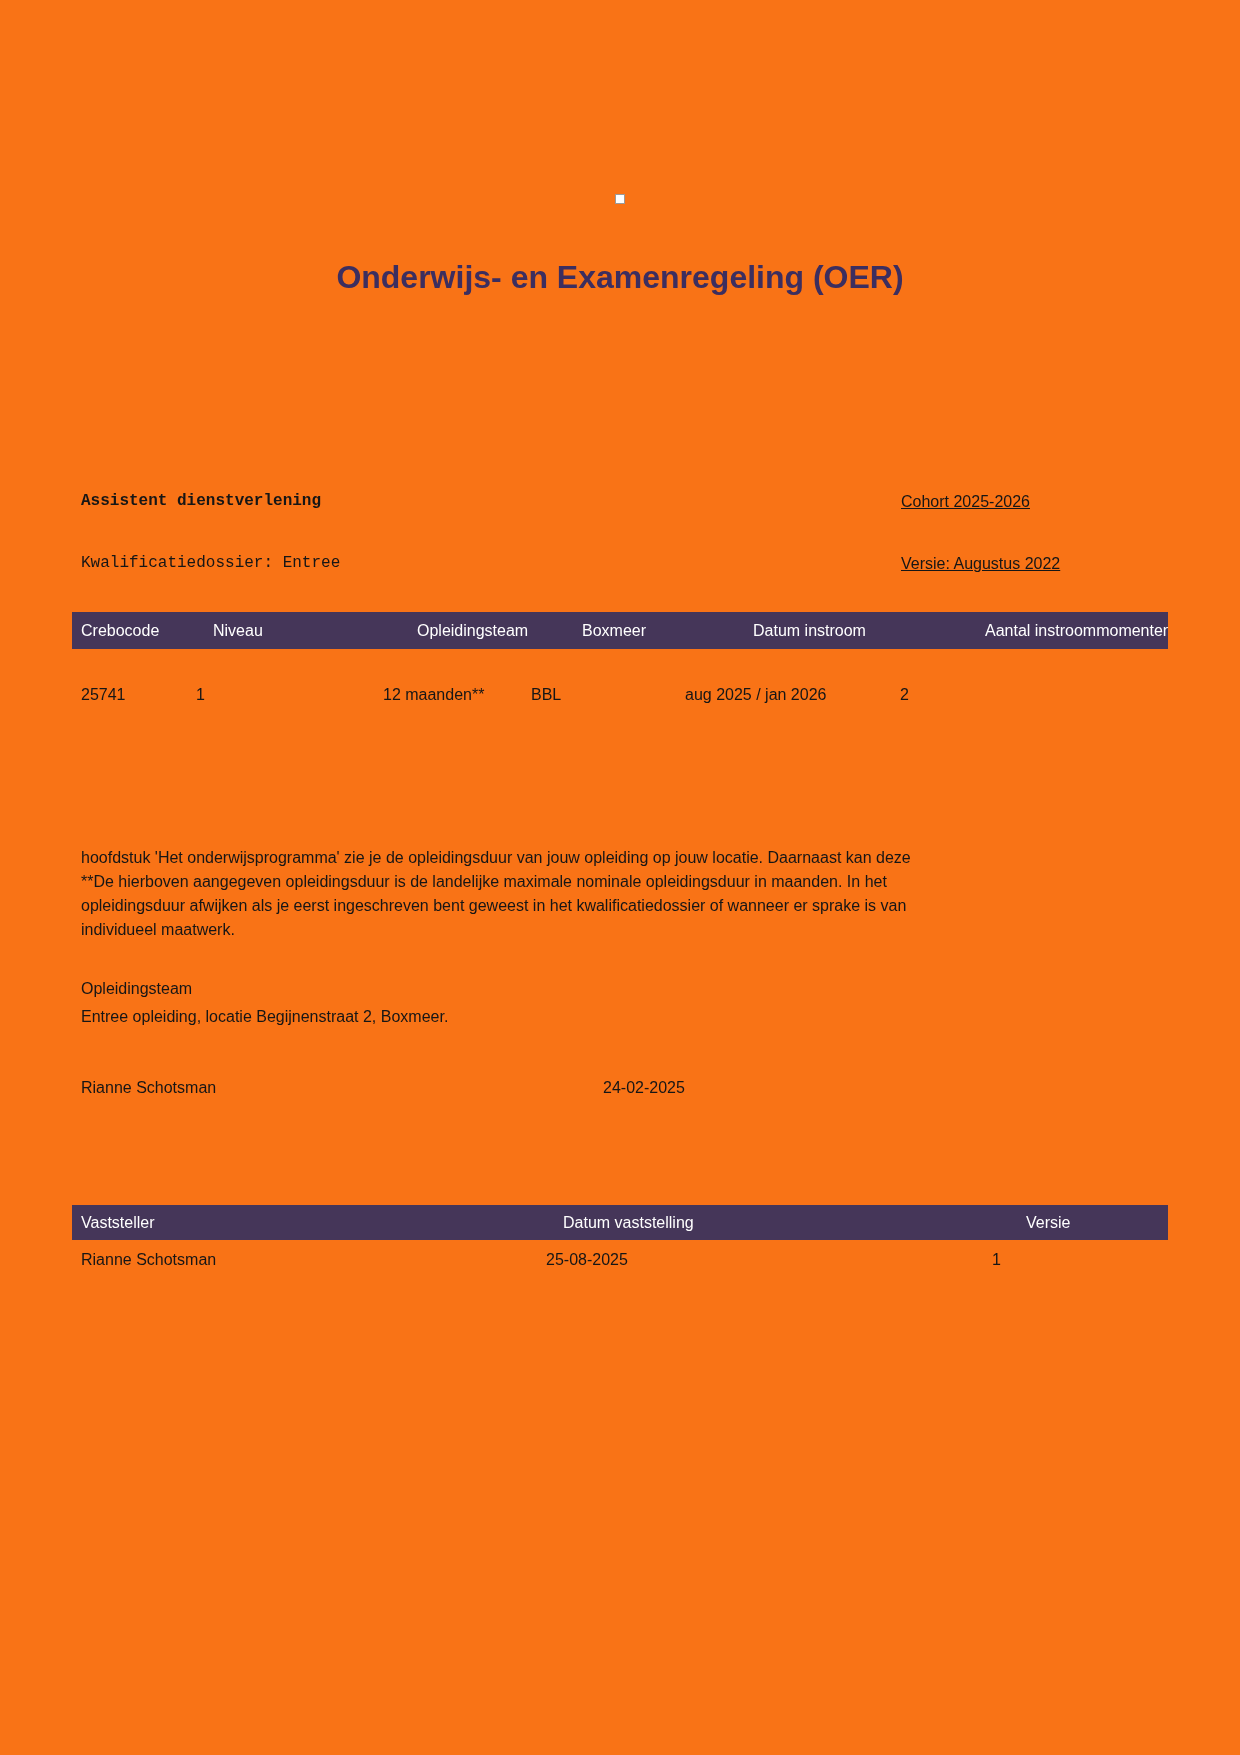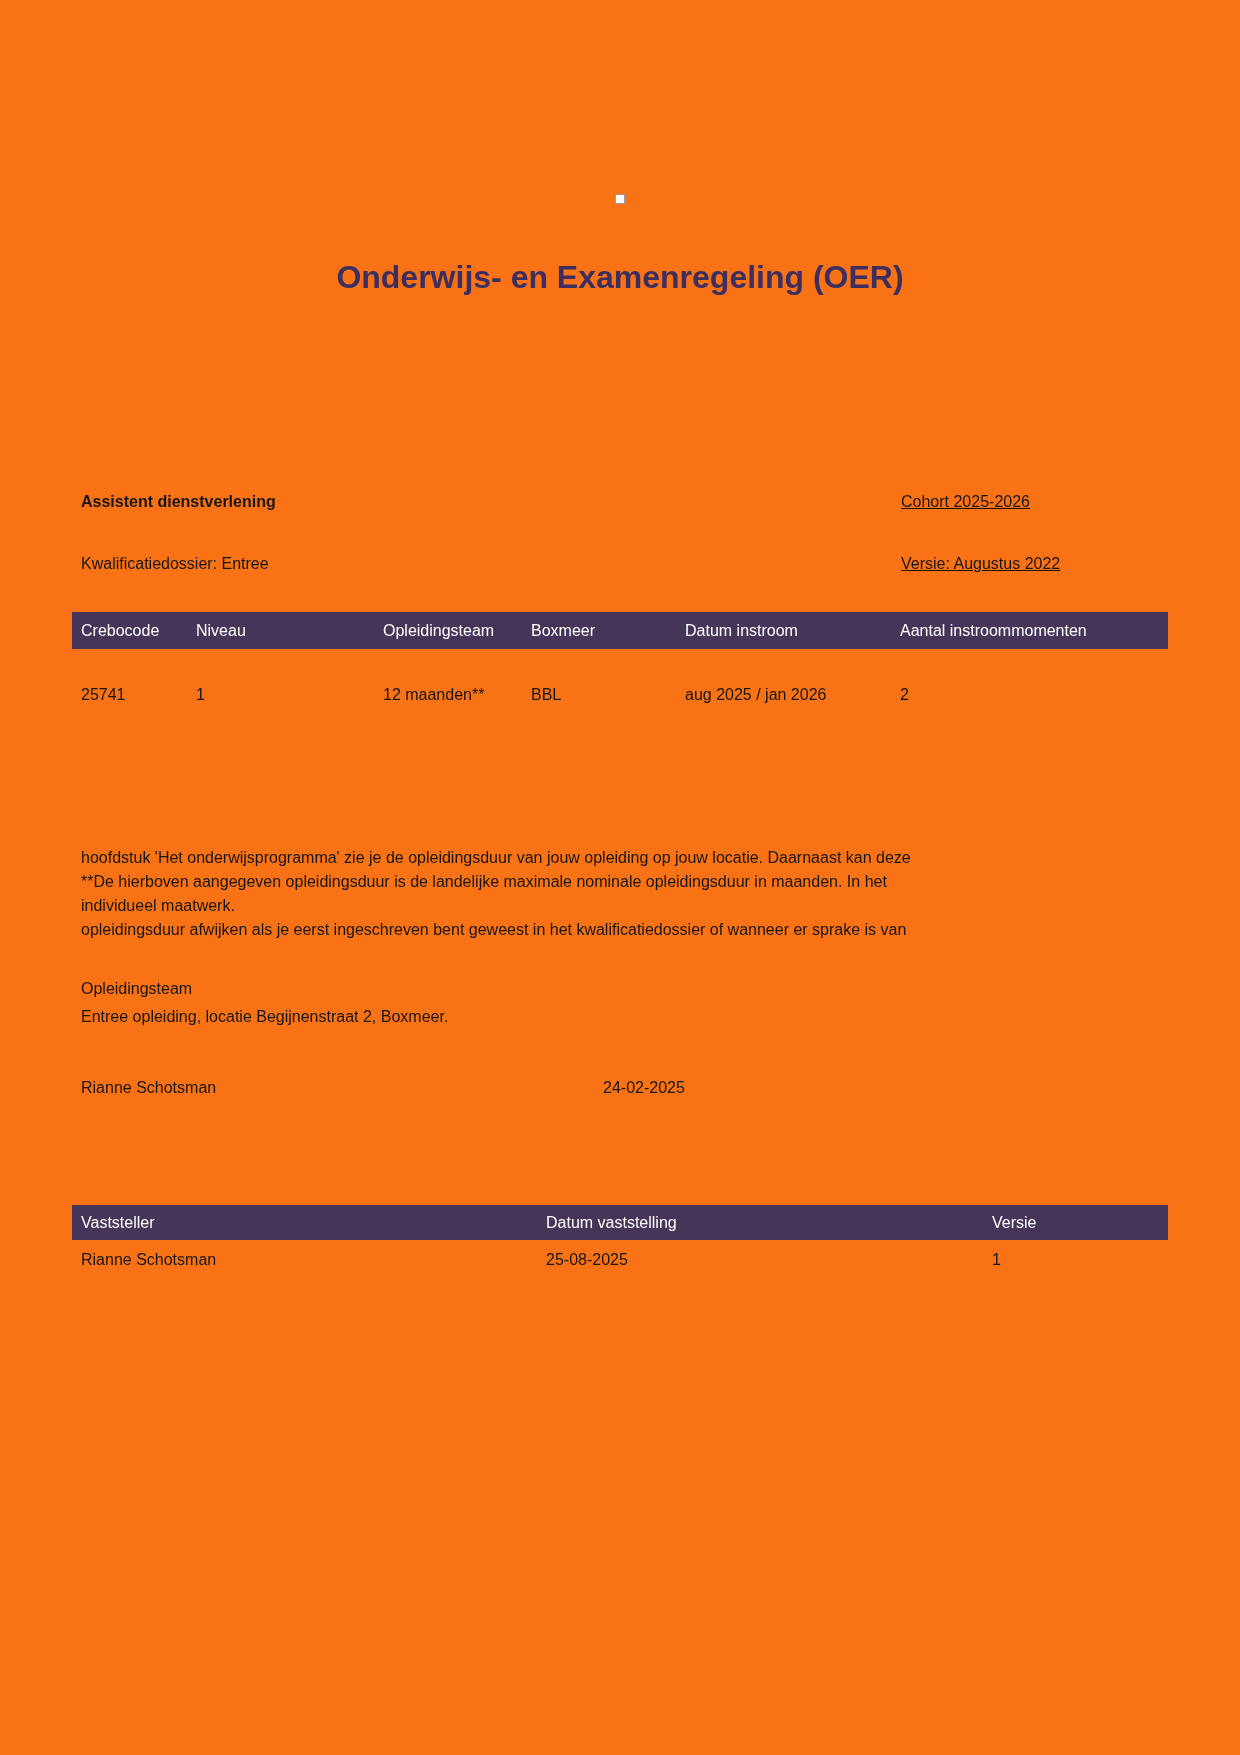--- a/index.html
+++ b/index.html
@@ -40,20 +40,21 @@
     line-height: 38px;
     font-weight: bold;
     color: var(--title-text, #3c2e5f);
   }
   .meta-left {
     position: absolute;
     left: 81px;
     font-size: 16px;
     line-height: 19px;
     white-space: nowrap;
+    font-family: Liberation Mono, monospace;
   }
   .meta-right {
     position: absolute;
     left: 901px;
     font-size: 16px;
     line-height: 19px;
     white-space: nowrap;
     text-decoration: underline;
   }
   .meta-bold { font-weight: bold; }
@@ -61,20 +62,21 @@
   .tbl {
     position: absolute;
     left: 72px;
     width: 1096px;
   }
   .tbl-head {
     display: grid;
     align-items: center;
     background: var(--table-header-bg, #453659);
     color: var(--table-header-text, #ffffff);
+    gap: 17px;
   }
   .tbl-row {
     display: grid;
     align-items: start;
   }
   .cell {
     padding-left: 9px;
     font-size: 16px;
     line-height: 19px;
     white-space: nowrap;
@@ -143,22 +145,22 @@
       <div class="cell">12 maanden**</div>
       <div class="cell">BBL</div>
       <div class="cell">aug 2025 / jan 2026</div>
       <div class="cell">2</div>
     </div>
   </div>
 
   <div class="note">
     <div>hoofdstuk 'Het onderwijsprogramma' zie je de opleidingsduur van jouw opleiding op jouw locatie. Daarnaast kan deze</div>
     <div>**De hierboven aangegeven opleidingsduur is de landelijke maximale nominale opleidingsduur in maanden. In het</div>
+    <div>opleidingsduur afwijken als je eerst ingeschreven bent geweest in het kwalificatiedossier of wanneer er sprake is van</div>
     <div>individueel maatwerk.</div>
-    <div>opleidingsduur afwijken als je eerst ingeschreven bent geweest in het kwalificatiedossier of wanneer er sprake is van</div>
   </div>
 
   <div class="team">
     <div>Opleidingsteam</div>
     <div>Entree opleiding, locatie Begijnenstraat 2, Boxmeer.</div>
   </div>
 
   <div class="tbl tbl-manager">
     <div class="tbl-row cols-manager">
       <div class="cell">Rianne Schotsman</div>

